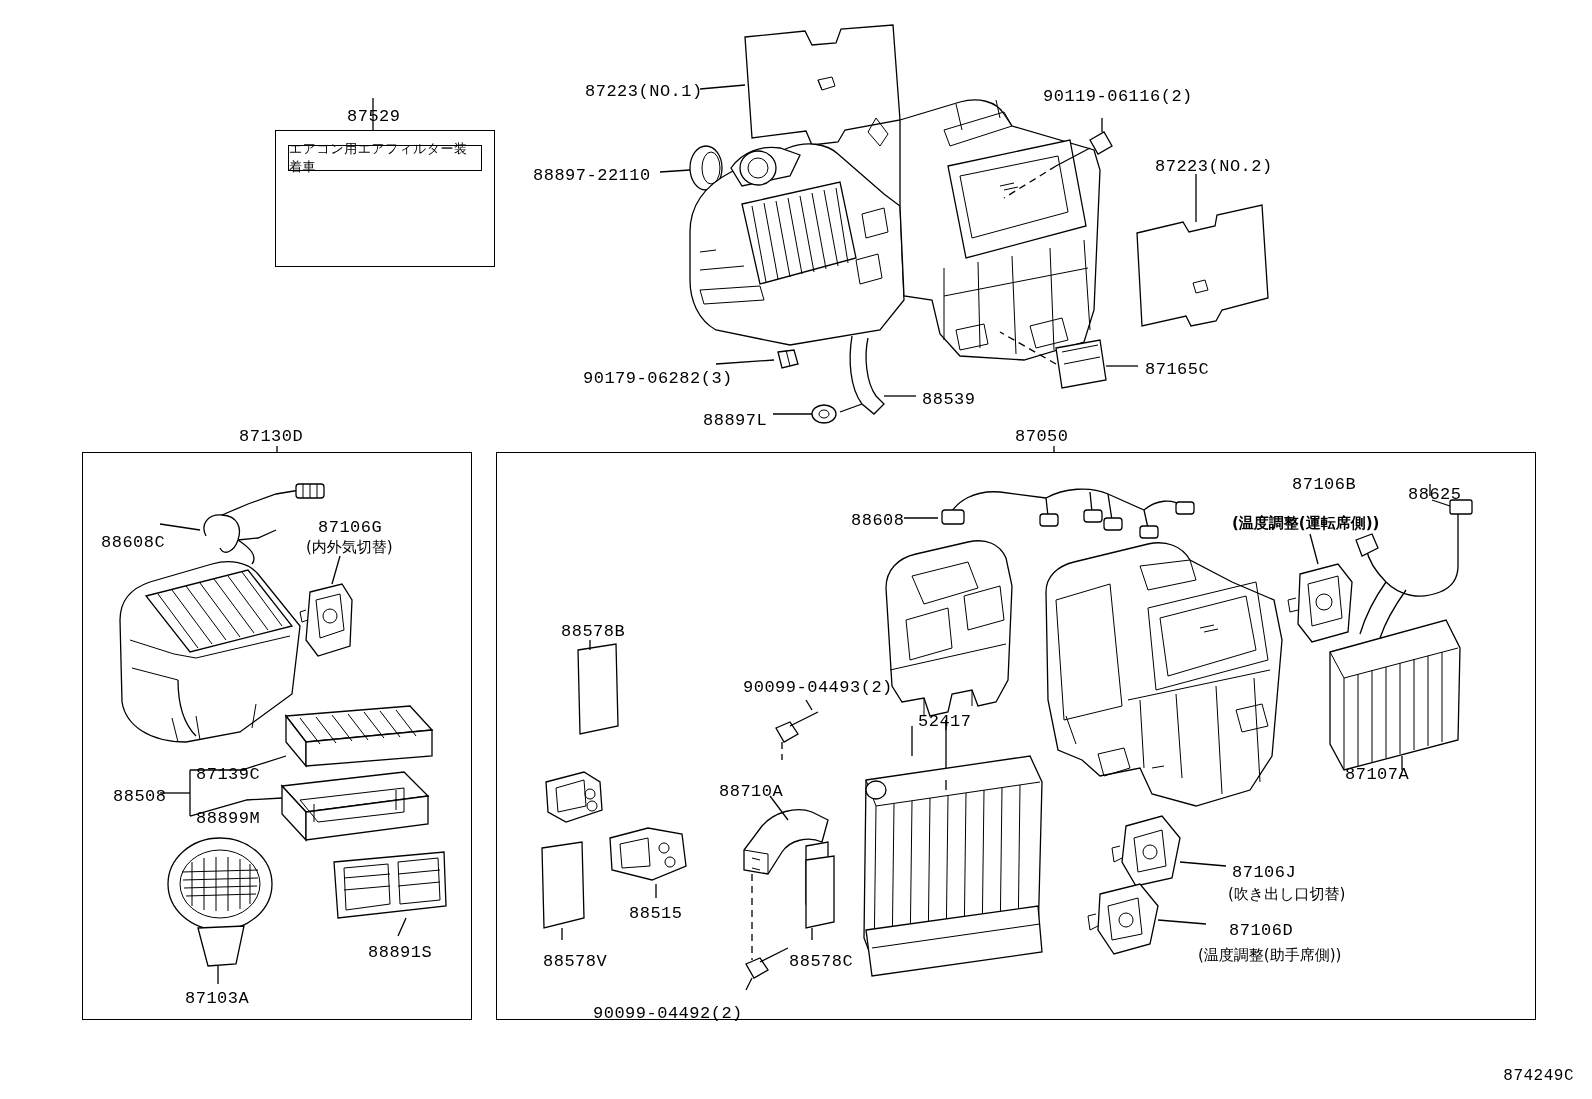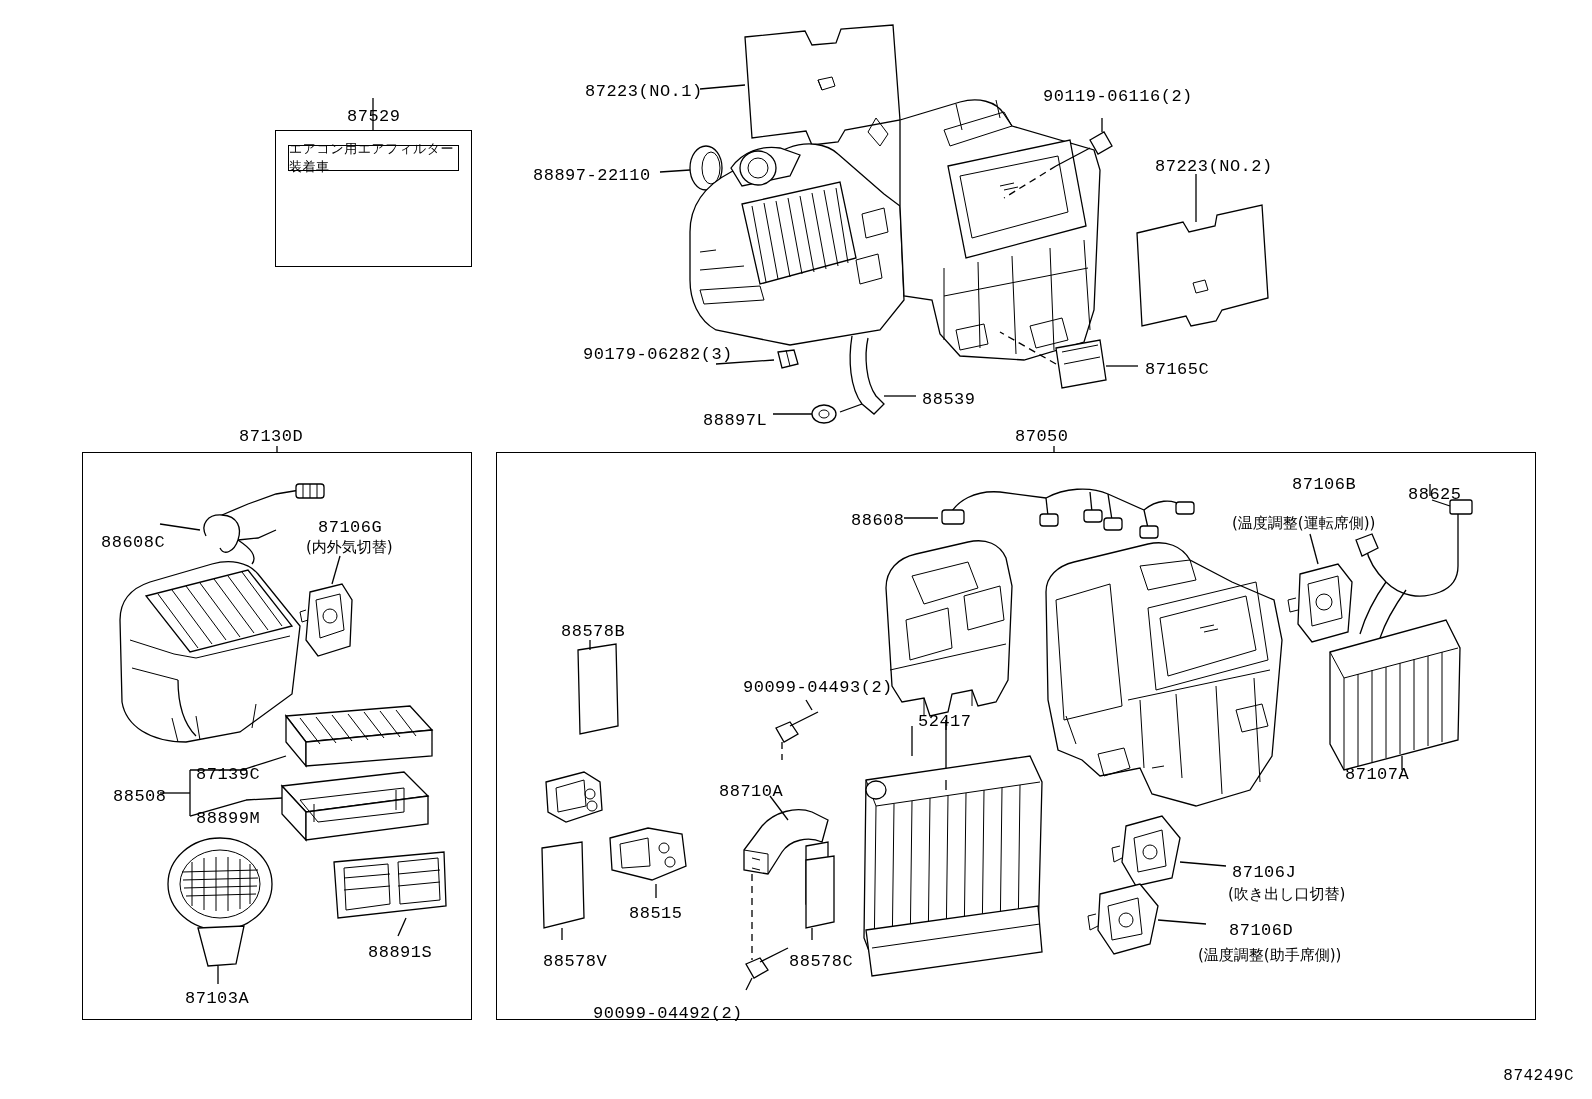--- a/index.html
+++ b/index.html
@@ -88,57 +88,57 @@
 <body>
 
 <div class="sheet">
 
   <div class="lbl" style="left:347px; top:74px;margin-top:32px;">87529</div>
 
   <div class="lbl" style="left:585px; top:81px;">87223(NO.1)</div>
   <div class="lbl" style="left:1043px; top:86px;">90119-06116(2)</div>
   <div class="lbl" style="left:1155px; top:156px;">87223(NO.2)</div>
   <div class="lbl" style="left:533px; top:165px;">88897-22110</div>
-  <div class="lbl" style="left:583px; top:344px;">90179-06282(3)</div>
+  <div class="lbl" style="left:583px; top:368px;">90179-06282(3)</div>
   <div class="lbl" style="left:1145px; top:359px;">87165C</div>
   <div class="lbl" style="left:922px; top:389px;">88539</div>
   <div class="lbl" style="left:703px; top:410px;">88897L</div>
 
   <div class="lbl" style="left:239px; top:426px;">87130D</div>
   <div class="lbl" style="left:101px; top:513px;margin-top:19px;">88608C</div>
   <div class="lbl" style="left:318px; top:517px;">87106G</div>
   <div class="lbl jp" style="left:306px; top:538px;">(内外気切替)</div>
   <div class="lbl" style="left:196px; top:764px;">87139C</div>
   <div class="lbl" style="left:113px; top:786px;">88508</div>
   <div class="lbl" style="left:196px; top:808px;">88899M</div>
   <div class="lbl" style="left:368px; top:942px;text-align:right;">88891S</div>
   <div class="lbl" style="left:185px; top:988px;">87103A</div>
 
   <div class="lbl" style="left:1015px; top:426px;">87050</div>
   <div class="lbl" style="left:851px; top:510px;">88608</div>
   <div class="lbl" style="left:1292px; top:474px;text-align:right;">87106B</div>
   <div class="lbl" style="left:1408px; top:484px;">88625</div>
-  <div class="lbl jp" style="left:1232px; top:514px;">(温度調整(運転席側))</div>
+  <div class="lbl jp" style="left:1232px; top:514px;font-weight:bold;">(温度調整(運転席側))</div>
   <div class="lbl" style="left:561px; top:621px;">88578B</div>
   <div class="lbl" style="left:743px; top:677px;">90099-04493(2)</div>
   <div class="lbl" style="left:918px; top:711px;">52417</div>
   <div class="lbl" style="left:1345px; top:764px;">87107A</div>
   <div class="lbl" style="left:719px; top:781px;">88710A</div>
   <div class="lbl" style="left:629px; top:903px;">88515</div>
   <div class="lbl" style="left:1232px; top:862px;">87106J</div>
   <div class="lbl jp" style="left:1228px; top:885px;">(吹き出し口切替)</div>
   <div class="lbl" style="left:1213px; top:920px;margin-left:16px;">87106D</div>
   <div class="lbl jp" style="left:1198px; top:946px;">(温度調整(助手席側))</div>
   <div class="lbl" style="left:543px; top:951px;">88578V</div>
   <div class="lbl" style="left:789px; top:951px;">88578C</div>
   <div class="lbl" style="left:593px; top:1003px;">90099-04492(2)</div>
 
   <div class="corner-code">874249C</div>
 
-  <div class="filterlabel-box" style="left:275px; top:130px; width:197px; height:137px;">
+  <div class="filterlabel-box" style="left:275px; top:130px; width:220px; height:137px;">
     <div class="filterlabel-inner">エアコン用エアフィルター装着車</div>
   </div>
 
   <div class="box" style="left:82px; top:452px; width:390px; height:568px;"></div>
   <div class="box" style="left:496px; top:452px; width:1040px; height:568px;"></div>
 
   <svg class="art" viewBox="0 0 1592 1099">
 
     <path class="ln" d="M373 98 L373 130"></path>
 

